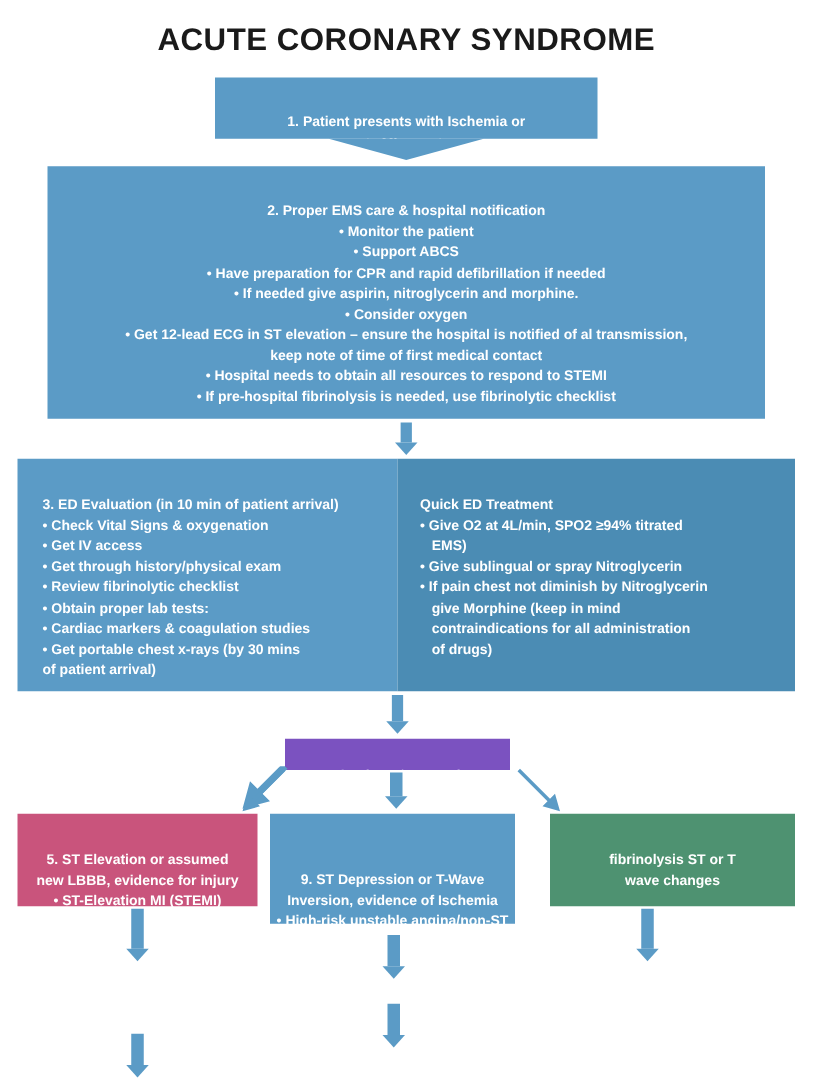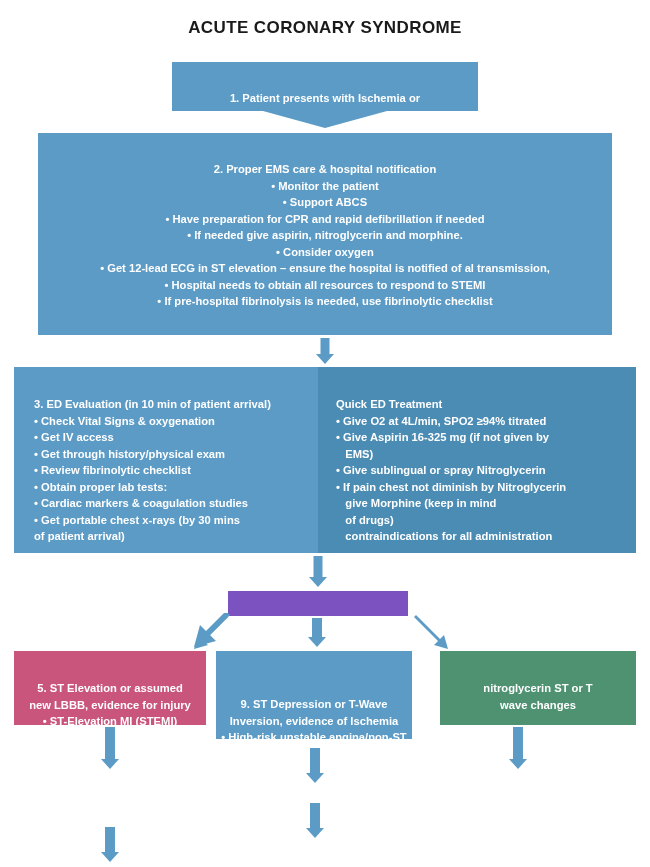--- a/index.html
+++ b/index.html
@@ -21,21 +21,21 @@
     height: 867px;
   }
 
   
   .title {
     position: absolute;
     left: 0;
     top: 18px;
     width: 650px;
     text-align: center;
-    font-size: 17px;
+    font-size: 25px;
     font-weight: bold;
     letter-spacing: 0.4px;
     color: #1a1a1a;
     font-family: "Liberation Sans", sans-serif;
   }
 
   
   .box {
     position: absolute;
     box-sizing: border-box;
@@ -124,20 +124,21 @@
 
   <div class="box c-blue center" id="box2">
     <span class="lines">
         <span class="ln">2. Proper EMS care &amp; hospital notification</span>
         <span class="ln">• Monitor the patient</span>
         <span class="ln">• Support ABCS</span>
         <span class="ln">• Have preparation for CPR and rapid defibrillation if needed</span>
         <span class="ln">• If needed give aspirin, nitroglycerin and morphine.</span>
         <span class="ln">• Consider oxygen</span>
         <span class="ln">• Get 12-lead ECG in ST elevation – ensure the hospital is notified of al transmission,</span>
+        <span class="ln">keep note of time of first medical contact</span>
         <span class="ln">• Hospital needs to obtain all resources to respond to STEMI</span>
         <span class="ln">• If pre-hospital fibrinolysis is needed, use fibrinolytic checklist</span>
       </span>
   </div>
 
   <div class="arrow-v" style="left:311px; top:338px; width:28px; height:26px;">
     <div class="shaft" style="top:0; width:9px; height:16px;"></div>
     <div class="head" style="top:16px;"></div>
   </div>
 
@@ -152,27 +153,26 @@
         <span class="ln">• Cardiac markers &amp; coagulation studies</span>
         <span class="ln">• Get portable chest x-rays (by 30 mins</span>
         <span class="ln">of patient arrival)</span>
       </span>
   </div>
 
   <div class="box c-blue2 left" id="box3r">
     <span class="lines">
         <span class="ln">Quick ED Treatment</span>
         <span class="ln">• Give O2 at 4L/min, SPO2 ≥94% titrated</span>
-        <span class="ln">• Give Aspirin 16-325 mg (if not given by</span>
         <span class="ln">   EMS)</span>
         <span class="ln">• Give sublingual or spray Nitroglycerin</span>
         <span class="ln">• If pain chest not diminish by Nitroglycerin</span>
         <span class="ln">   give Morphine (keep in mind</span>
+        <span class="ln">   contraindications for all administration</span>
         <span class="ln">   of drugs)</span>
-        <span class="ln">   contraindications for all administration</span>
       </span>
   </div>
 
   <div class="arrow-v" style="left:304px; top:556px; width:28px; height:32px;">
     <div class="shaft" style="top:0; width:9px; height:21px;"></div>
     <div class="head" style="top:21px;"></div>
   </div>
 
   <div class="box c-purple center" id="box4">
     <span class="lines">
@@ -210,21 +210,21 @@
     <span class="lines">
         <span class="ln">9. ST Depression or T-Wave</span>
         <span class="ln">Inversion, evidence of Ischemia</span>
         <span class="ln">• High-risk unstable angina/non-ST</span>
         <span class="ln">elevation MI (UA/NSTEMI)</span>
       </span>
   </div>
 
   <div class="box c-green center" id="box13">
     <span class="lines">
-        <span class="ln">nitroglycerin ST or T</span>
+        <span class="ln">fibrinolysis ST or T</span>
         <span class="ln">wave changes</span>
       </span>
   </div>
 
   <div class="arrow-v" style="left:96px; top:727px; width:28px; height:44px;">
     <div class="shaft" style="top:0; width:10px; height:32px;"></div>
     <div class="head" style="top:32px;"></div>
   </div>
 
   <div class="arrow-v" style="left:301px; top:748px; width:28px; height:36px;">

